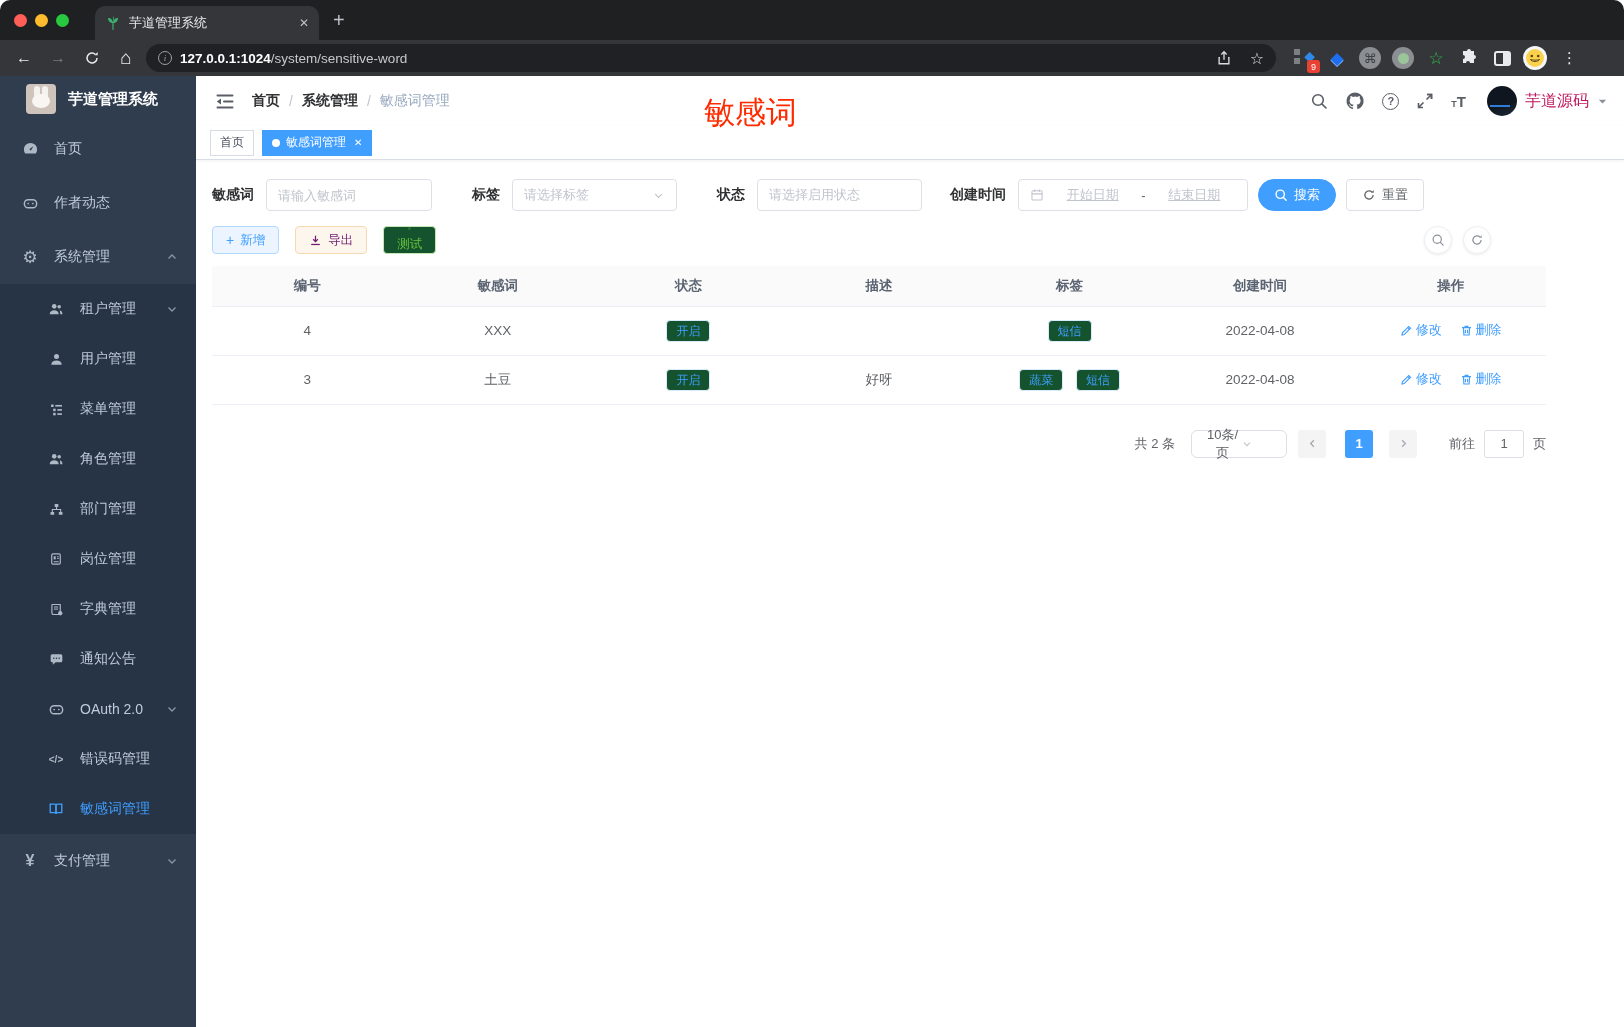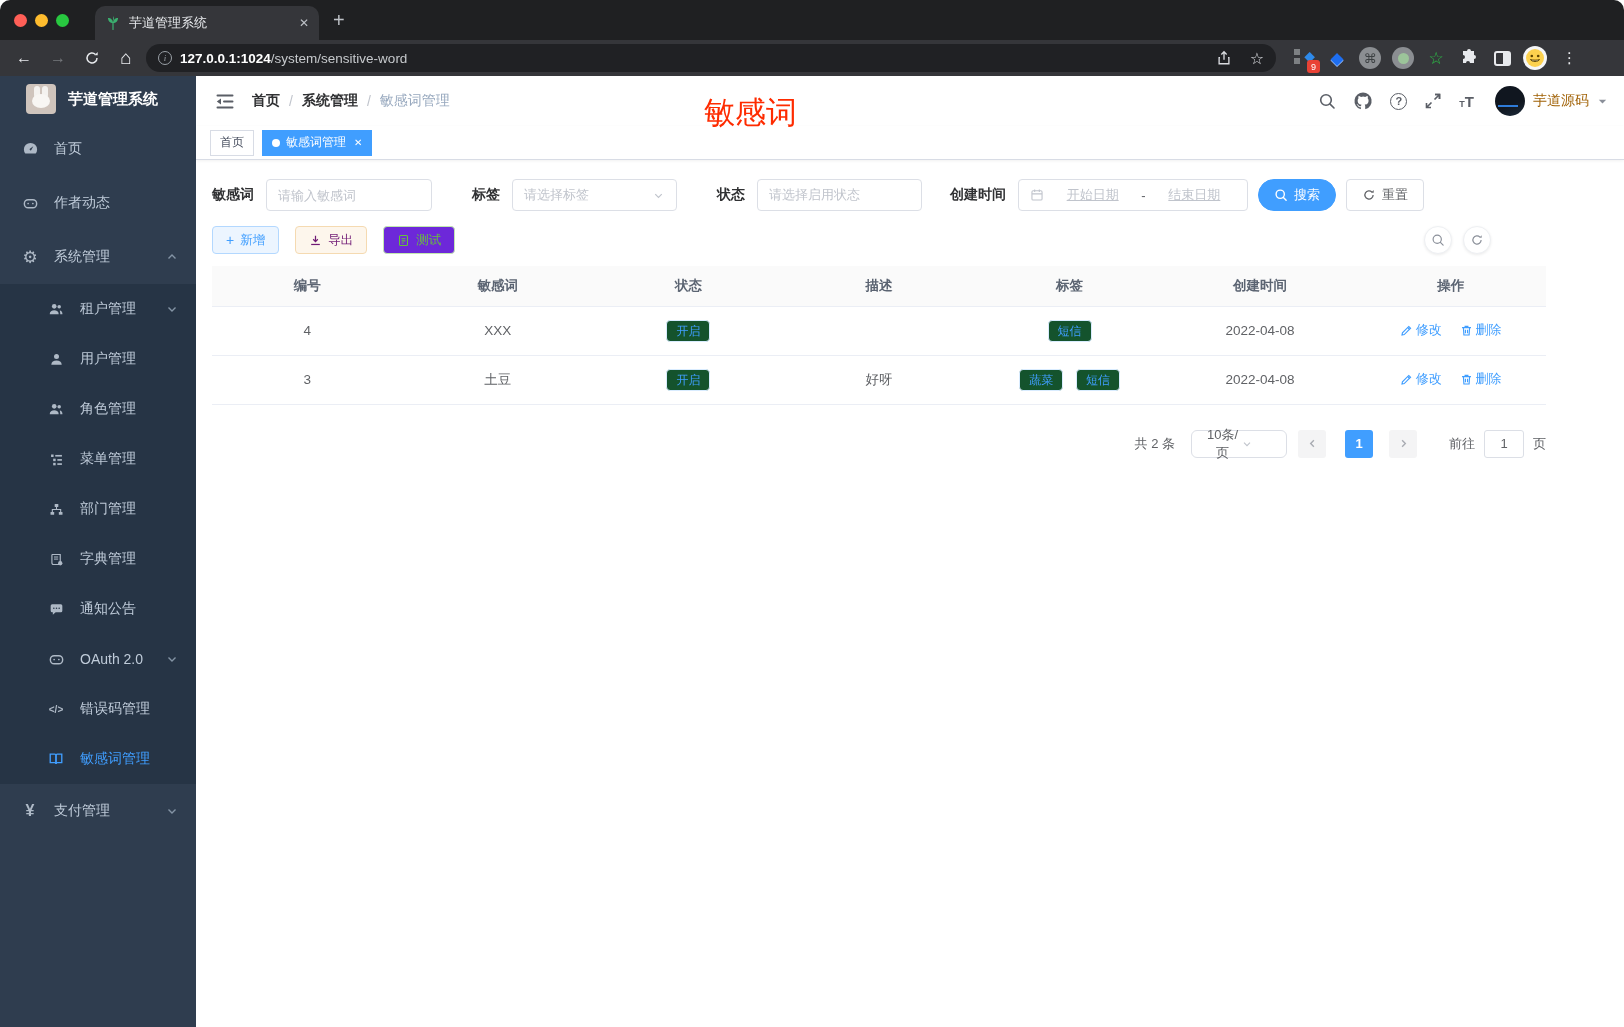--- a/index.html
+++ b/index.html
@@ -84,21 +84,21 @@
   .bc-current { color:#97a8be; }
   .nav-right { margin-left:auto; display:flex; align-items:center; gap:17px; color:#5a5e66; }
   .hdr-ic { display:flex; align-items:center; justify-content:center; }
   .help-circle { width:17px; height:17px; border:1.6px solid #5a5e66; border-radius:50%; font-size:11px; font-weight:bold;
     display:flex; align-items:center; justify-content:center; }
   .size-ic { font-size:15px; font-weight:bold; display:flex; align-items:flex-end; line-height:1; }
   .size-ic .small-t { font-size:9px; }
   .avatar-wrap { display:flex; align-items:center; gap:8px; margin-left:4px; }
   .avatar { width:30px; height:30px; border-radius:50%; background:linear-gradient(160deg,#10161f 60%,#1c2a3a 100%); position:relative; overflow:hidden; }
   .avatar i { position:absolute; left:3px; top:19px; width:20px; height:2px; background:#2e7bd8; display:block; }
-  .user-name { font-size:14px; color:#a16207; }
+  .user-name { font-size:16px; color:#be185d; }
   .caret-down { color:#8a8f99; }
   .annotation { position:absolute; left:508px; top:16px; font-size:31px; color:#fe2b00; font-weight:500; z-index:5; pointer-events:none; }
 
   
   .tags-view { height:34px; border-bottom:1px solid #d8dce5; box-shadow:0 1px 3px rgba(0,0,0,.06); display:flex; align-items:center;
     padding:0 14px; gap:8px; }
   .tv-item { height:26px; display:flex; align-items:center; gap:6px; padding:0 9px; border:1px solid #d8dce5; background:#fff;
     color:#495060; font-size:12px; }
   .tv-item.active { background:#409eff; border-color:#409eff; color:#fff; }
   .tv-dot { width:8px; height:8px; border-radius:50%; background:#fff; display:inline-block; }
@@ -117,21 +117,21 @@
   .mr-group { margin-right:40px; }
   .date-box { gap:7px; }
   .date-box .ph { flex:1; text-align:center; white-space:nowrap;text-decoration:underline; }
   .date-sep { color:#606266; }
   .cal-ic { color:#c0c4cc; flex-shrink:0; }
   .btn { height:32px; border-radius:4px; display:inline-flex; align-items:center; justify-content:center; gap:6px; font-size:13px;
     padding:0 15px; border:1px solid #dcdfe6; background:#fff; color:#606266; cursor:default; }
   .btn-primary { background:#409eff; border-color:#409eff; color:#fff; margin-left:10px;border-radius:16px; }
   .btn-plain-blue { background:#ecf5ff; border-color:#b3d8ff; color:#409eff; }
   .btn-plain-yellow { background:#fdf6ec; border-color:#f5dab1; color:#701a75; }
-  .btn-plain-green { background:#6d28d9; border-color:#c2e7b0; color:#67c23a; }
+  .btn-plain-green { background:#14532d; border-color:#c2e7b0; color:#67c23a;flex-direction:column; }
   .btn-sm { height:28px; padding:0 13px; font-size:12.5px; }
   .btn-reset { margin-left:10px; }
   .toolbar-row { display:flex; align-items:center; margin-bottom:12px; }
   .toolbar-row .gap { width:16px; }
   .mini-circles { margin-left:auto; margin-right:55px; display:flex; gap:11px; }
   .mini-btn { width:28px; height:28px; border-radius:50%; background:#fff; border:1px solid #eef0f3; box-shadow:0 1px 3px rgba(0,0,0,.08);
     display:flex; align-items:center; justify-content:center; color:#8a8f99; }
 
   
   table.grid { width:1334px; border-collapse:collapse; table-layout:fixed; }
@@ -310,54 +310,64 @@
         <span class="mi-icon">
           <svg width="15" height="15" viewBox="0 0 18 18" fill="currentColor">
               <circle cx="9" cy="5.5" r="3"></circle>
               <path d="M2.8 15c0-3.2 2.7-4.8 6.2-4.8s6.2 1.6 6.2 4.8v.4H2.8z"></path>
             </svg>
         </span>
         <span class="mi-label">用户管理</span>
       </div>
       <div class="menu-item sub">
         <span class="mi-icon">
-          <svg width="16" height="16" viewBox="0 0 18 18" fill="currentColor">
-              <circle cx="7" cy="6" r="2.6"></circle>
-              <path d="M2 14.5c0-2.7 2.2-4 5-4s5 1.3 5 4v.5H2z"></path>
-              <circle cx="12.6" cy="6.4" r="2"></circle>
-              <path d="M13.2 10.6c1.8.3 3 1.5 3 3.6v.8h-2.4c0-1.9-.2-3.3-.6-4.4z"></path>
-            </svg>
-        </span>
-        <span class="mi-label">角色管理</span>
-      </div>
-      <div class="menu-item sub">
-        <span class="mi-icon">
           <svg width="15" height="15" viewBox="0 0 18 18" fill="currentColor">
               <rect x="2.5" y="3" width="3" height="3"></rect>
               <rect x="7.5" y="3.5" width="8" height="2"></rect>
               <rect x="5" y="8" width="3" height="3"></rect>
               <rect x="10" y="8.5" width="5.5" height="2"></rect>
               <rect x="5" y="13" width="3" height="3"></rect>
               <rect x="10" y="13.5" width="5.5" height="2"></rect>
             </svg>
         </span>
         <span class="mi-label">菜单管理</span>
       </div>
       <div class="menu-item sub">
         <span class="mi-icon">
+          <svg width="16" height="16" viewBox="0 0 18 18" fill="currentColor">
+              <circle cx="7" cy="6" r="2.6"></circle>
+              <path d="M2 14.5c0-2.7 2.2-4 5-4s5 1.3 5 4v.5H2z"></path>
+              <circle cx="12.6" cy="6.4" r="2"></circle>
+              <path d="M13.2 10.6c1.8.3 3 1.5 3 3.6v.8h-2.4c0-1.9-.2-3.3-.6-4.4z"></path>
+            </svg>
+        </span>
+        <span class="mi-label">角色管理</span>
+      </div>
+      <div class="menu-item sub">
+        <span class="mi-icon">
           <svg width="15" height="15" viewBox="0 0 18 18">
               <g fill="currentColor">
                 <rect x="6.8" y="2.5" width="4.4" height="3.4" rx="0.6"></rect>
                 <rect x="1.8" y="12" width="4.4" height="3.4" rx="0.6"></rect>
                 <rect x="11.8" y="12" width="4.4" height="3.4" rx="0.6"></rect>
               </g>
               <path d="M9 6v3M4 12V9h10v3" fill="none" stroke="currentColor" stroke-width="1.3"></path>
             </svg>
         </span>
         <span class="mi-label">部门管理</span>
+      </div>
+      <div class="menu-item sub">
+        <span class="mi-icon">
+          <svg width="14" height="14" viewBox="0 0 18 18">
+              <rect x="3.5" y="2.5" width="11" height="13" rx="1.5" fill="none" stroke="currentColor" stroke-width="1.5"></rect>
+              <rect x="6" y="5.5" width="2.6" height="4" fill="currentColor"></rect>
+              <path d="M10.5 6h2M10.5 8.5h2M6 12.5h6.5" stroke="currentColor" stroke-width="1.3"></path>
+            </svg>
+        </span>
+        <span class="mi-label">岗位管理</span>
       </div>
       <div class="menu-item sub">
         <span class="mi-icon">
           <svg width="15" height="15" viewBox="0 0 18 18">
               <path d="M4 3h9.5v12H5.2A1.7 1.7 0 0 1 3.5 13.3V3.5z" fill="none" stroke="currentColor" stroke-width="1.4"></path>
               <path d="M6 6h5M6 8.5h5" stroke="currentColor" stroke-width="1.2"></path>
               <circle cx="13.5" cy="13.5" r="2.6" fill="currentColor"></circle>
             </svg>
         </span>
         <span class="mi-label">字典管理</span>

